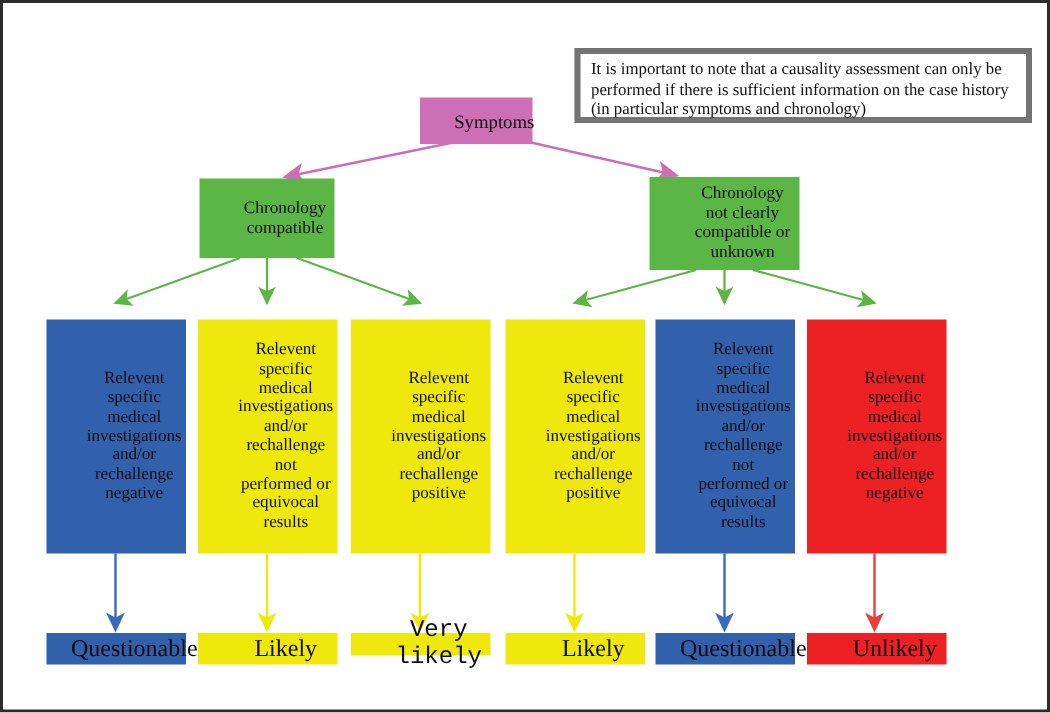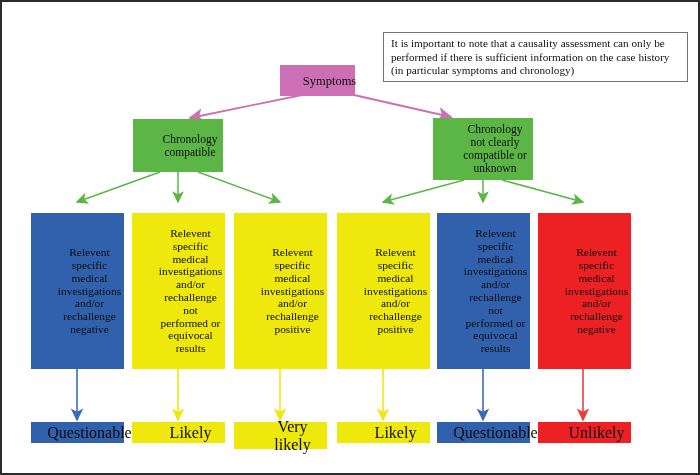--- a/index.html
+++ b/index.html
@@ -38,21 +38,21 @@
     align-items: center;
     justify-content: center;
     text-align: center;
     color: #0d0d0d;
     line-height: 1.12;
   }
   .note {
     position: absolute;
     box-sizing: border-box;
     background: #ffffff;
-    border: 1px solid #737373;
+    border: 4px solid #737373;
     padding: 4px 6px 5px 7px;
     font-size: 11.2px;
     line-height: 1.22;
     color: #111111;
     text-align: left;
   }
   .symptoms {
     font-size: 12.5px;
   }
   .chrono {
@@ -184,21 +184,21 @@
     </div>
 
     <div class="node result" style="left:29px; top:420px; width:93px; height:21px; background:#3160ad;">
       <span>Questionable</span>
     </div>
 
     <div class="node result" style="left:130px; top:420px; width:93px; height:21px; background:#efe80d;">
       <span>Likely</span>
     </div>
 
-    <div class="node result" style="left:232px; top:420px; width:93px; height:27px; background:#efe80d;">
+    <div class="node result" style="left:232px; top:420px; width:93px; height:15px; background:#efe80d;font-family:Liberation Mono, monospace;">
       <span>Very likely</span>
     </div>
 
     <div class="node result" style="left:335px; top:420px; width:93px; height:21px; background:#efe80d;">
       <span>Likely</span>
     </div>
 
     <div class="node result" style="left:435px; top:420px; width:93px; height:21px; background:#3160ad;">
       <span>Questionable</span>
     </div>

